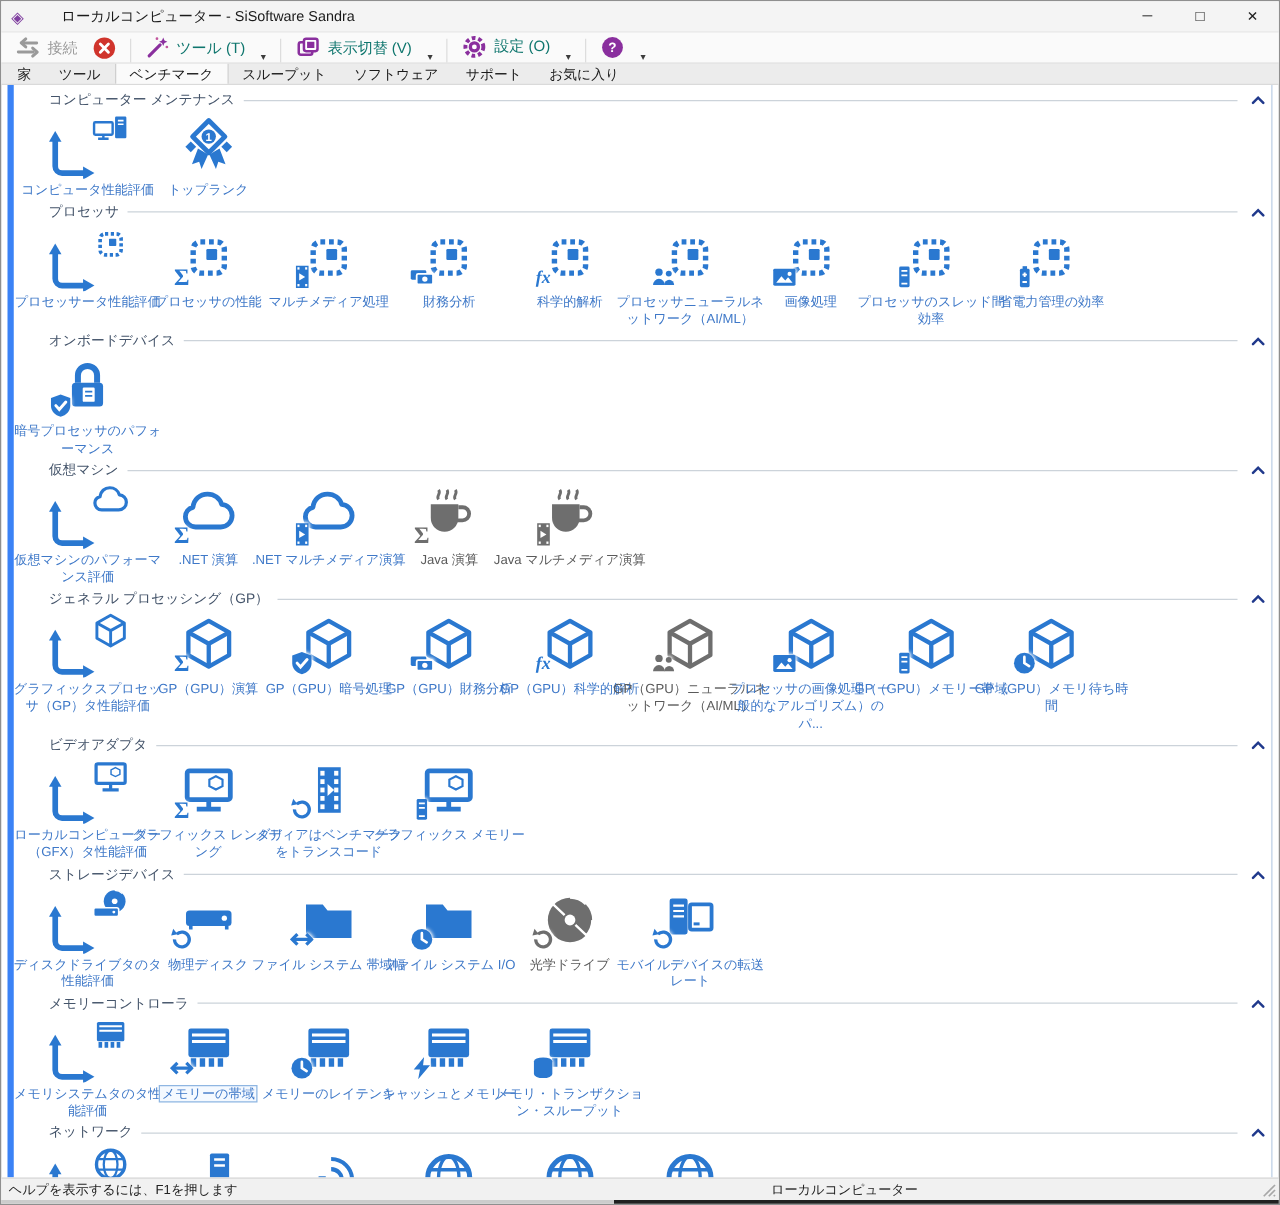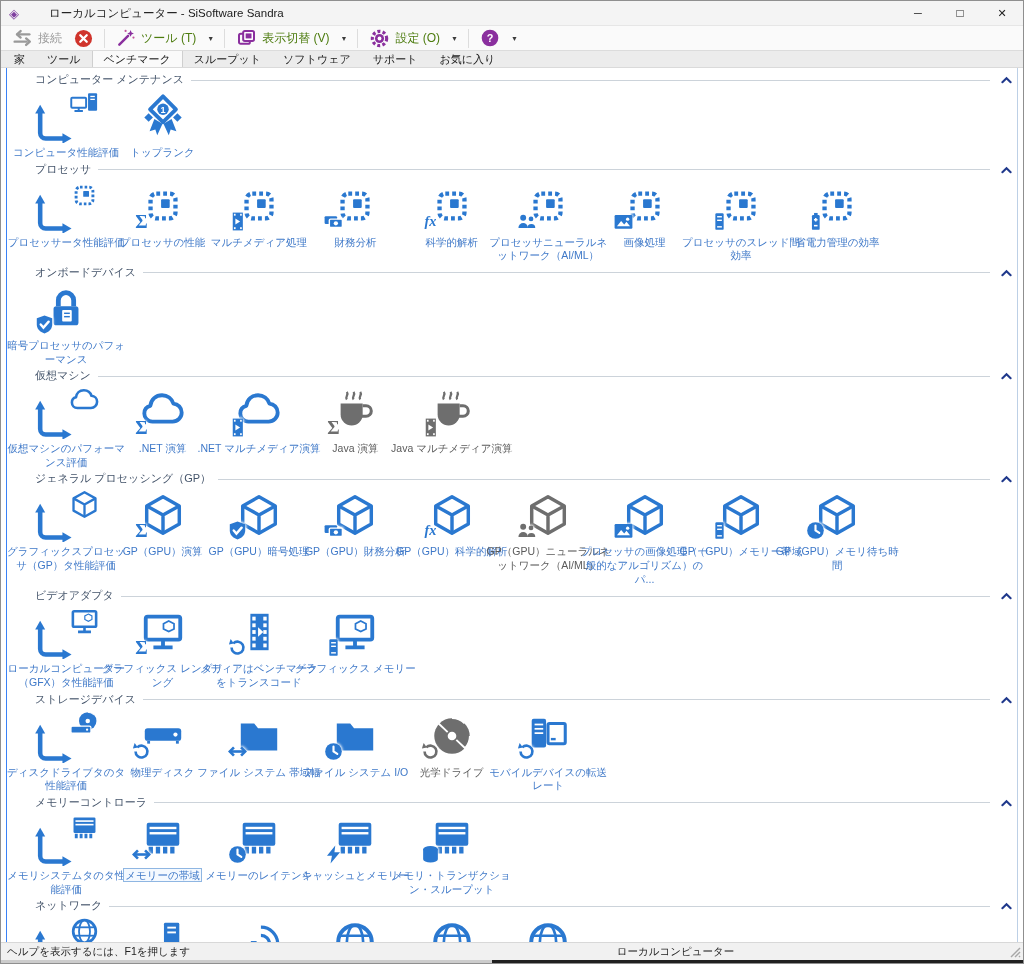--- a/index.html
+++ b/index.html
@@ -9,34 +9,34 @@
 
   
   .titlebar { height:24px; background:#f4f4f4; display:flex; align-items:center; padding-left:8px; flex:0 0 auto; }
   .app-glyph { color:#8040a0; font-size:13px; margin-right:6px; line-height:1; }
   .title-text { font-size:11.5px; color:#1a1a1a;margin-left:24px; }
   .win-controls { margin-left:auto; display:flex; height:100%; }
   .win-btn { width:42px; height:100%; display:flex; align-items:center; justify-content:center; font-size:11px; color:#222; background:transparent; border:none; cursor:default; }
   .win-btn.max { font-size:12px; }
 
   
-  .toolbar { height:26px; background:#fafafa; border-top:1px solid #e6e6e6; border-bottom:1px solid #dcdcdc; display:flex; align-items:center; padding:0 4px; flex:0 0 auto; }
-  .tb-btn { display:flex; align-items:center; gap:5px; padding:2px 6px; font-size:12px; color:#4d7c0f; background:transparent; border:none; }
+  .toolbar { height:26px; background:#fafafa; border-top:1px solid #e6e6e6; border-bottom:1px solid #dcdcdc; display:flex; align-items:flex-end; padding:0 4px; flex:0 0 auto; }
+  .tb-btn { display:flex; align-items:center; gap:5px; padding:2px 6px; font-size:12px; color:#0f766e; background:transparent; border:none; }
   .tb-btn.disabled { color:#9a9a9a; }
   .tb-sep { width:1px; height:19px; background:#dddddd; margin:0 5px; }
   .dd { font-size:7px; color:#3c3c3c; padding:0 5px; border:none; background:transparent; }
   .tb-icon { display:block; }
 
   
   .tabbar { height:17px; background:#ececec; border-bottom:1px solid #dadada; display:flex; align-items:stretch; padding-left:2px; flex:0 0 auto; }
   .tab { font-size:11px; color:#1a1a1a; padding:0 11px; display:flex; align-items:center; background:transparent; border:none; }
   .tab.active { background:#fafafa; border-left:1px solid #cfcfcf; border-right:1px solid #cfcfcf; }
 
   
-  .content { flex:1 1 auto; background:#fff; margin:0 5px; border-left:1px solid #3b82f6; border-right:1px solid #bdd0e6; overflow:hidden; padding-top:2px; }
+  .content { flex:1 1 auto; background:#fff; margin:0 5px; border-left:5px solid #3b82f6; border-right:1px solid #bdd0e6; overflow:hidden; padding-top:2px; }
   .section { }
   .section-header { display:flex; align-items:center; height:15px; padding-left:28px; padding-right:3px; margin-top:2px; }
   .section-title { font-size:11px; color:var(--sectitle); white-space:nowrap; }
   .hline { flex:1; border-top:1px solid #ccd3da; margin:1px 9px 0 7px; }
   .chev-btn { border:none; background:transparent; color:var(--navy); display:flex; align-items:center; padding:0 2px; }
   .section-items { display:flex; align-items:flex-start; padding-left:11px; }
   .cell { width:96.4px; flex:0 0 auto; display:flex; flex-direction:column; align-items:center; padding-top:3px; }
   .icon-box { position:relative; width:78px; height:54px; color:var(--blue); }
   .obj { position:absolute; left:50%; top:3px; transform:translateX(-50%); width:46px; height:46px; }
   .axes { position:absolute; left:5px; bottom:1px; width:40px; height:40px; }

